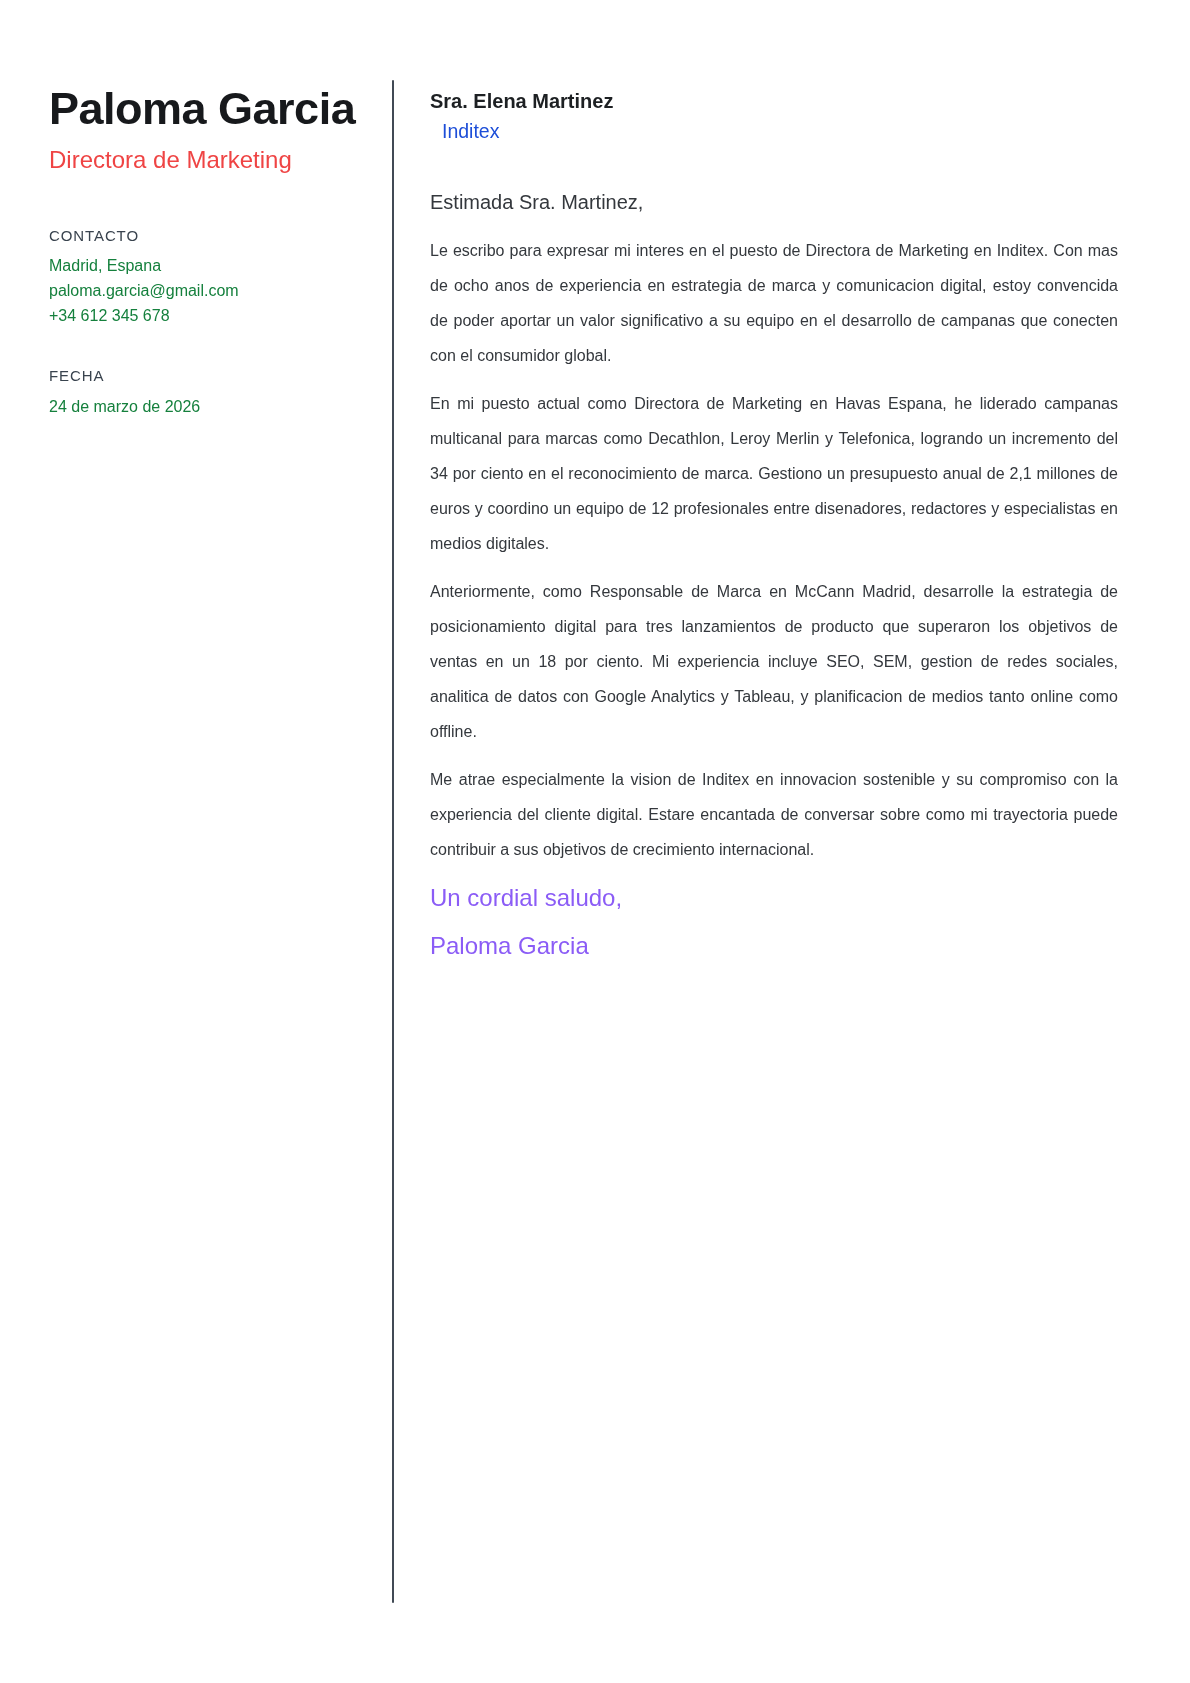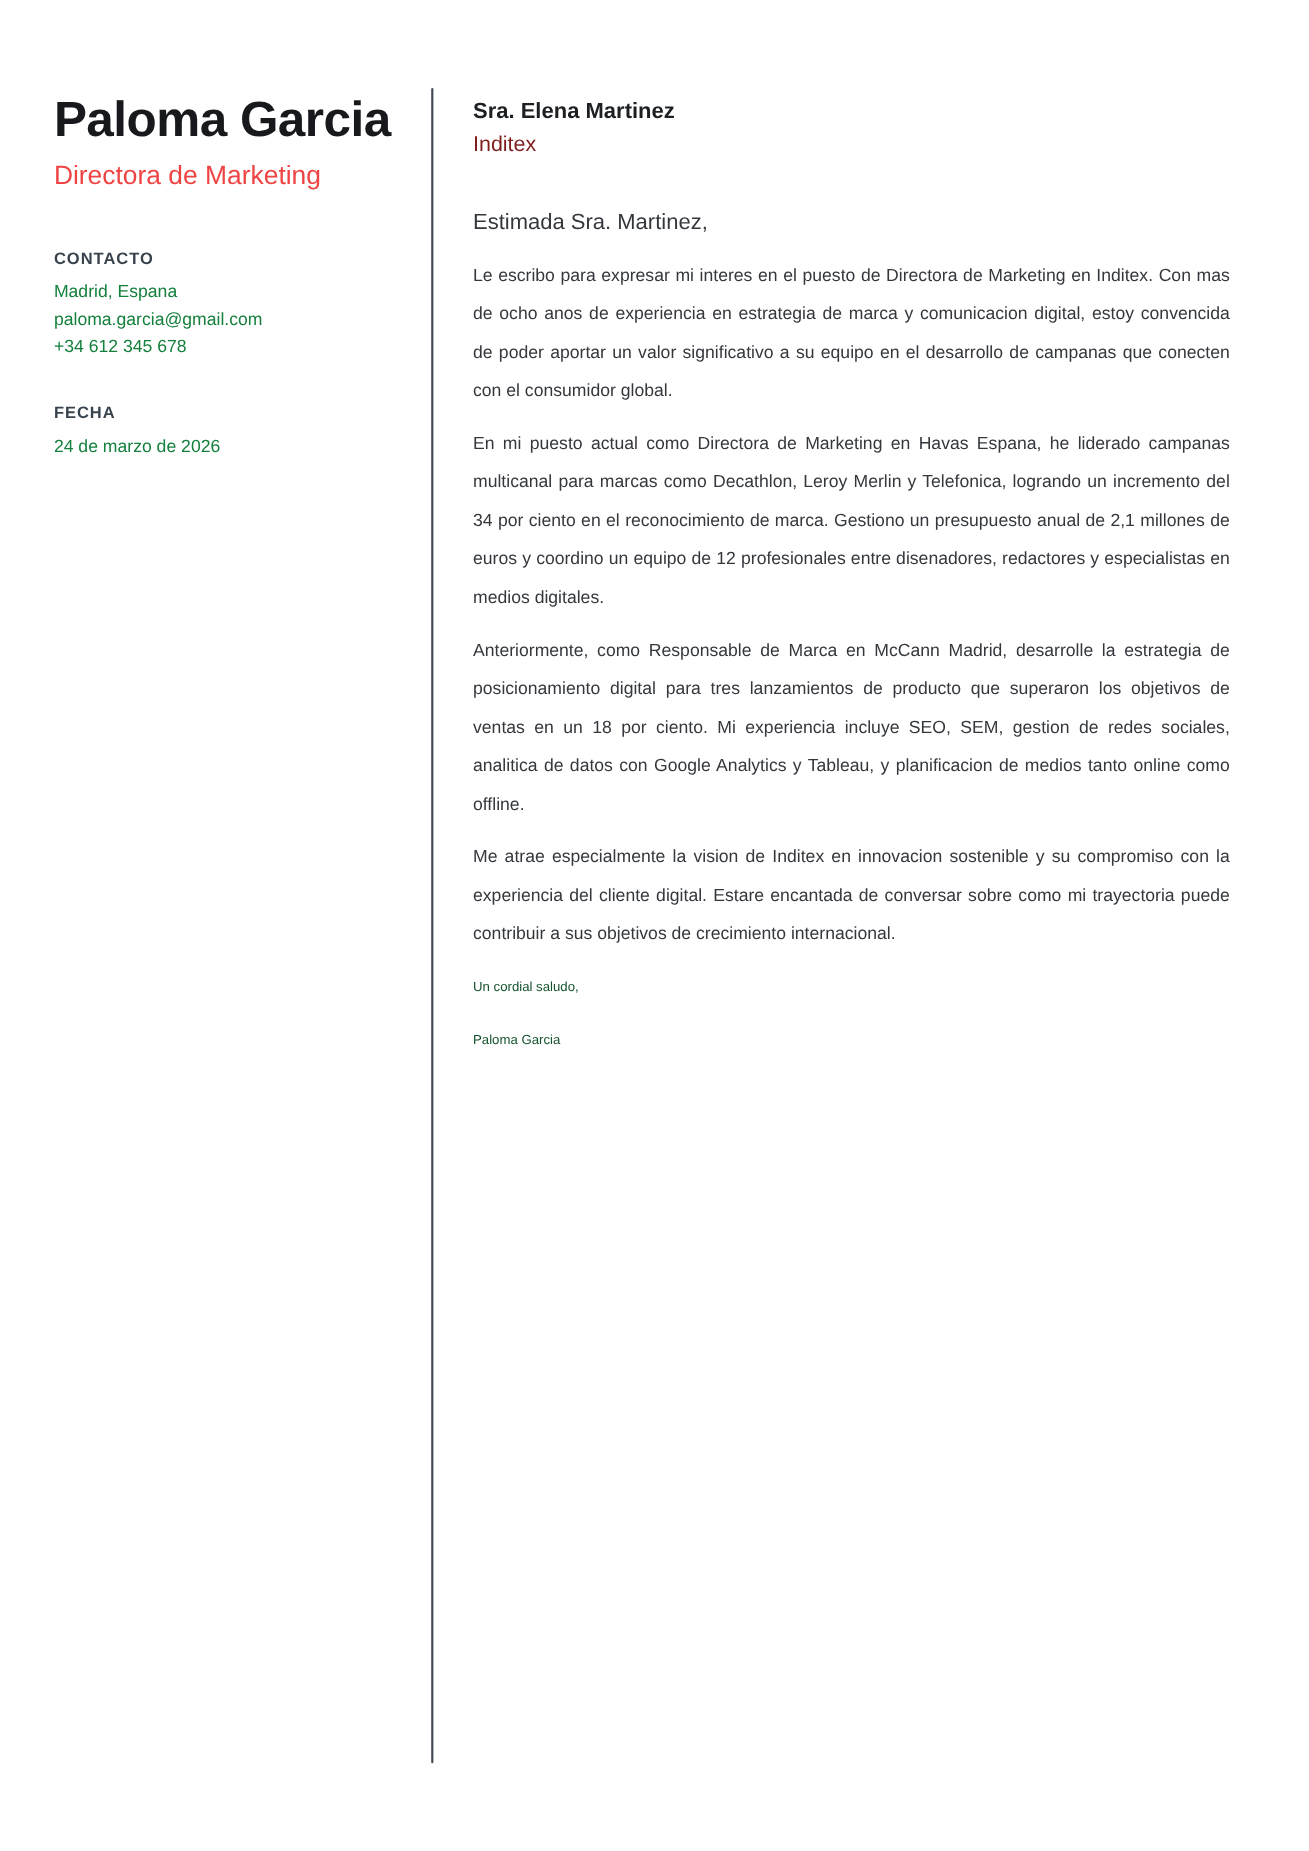--- a/index.html
+++ b/index.html
@@ -31,21 +31,21 @@
   .role {
     font-size: 24px;
     color: #ef4444;
     line-height: 1.3;
     margin-top: 10px;
   }
   .section { margin-top: 50px; }
   .section + .section { margin-top: 38px; }
   .section-label {
     font-size: 15px;
-    font-weight: 700;
+    font-weight: 400;
     letter-spacing: 0.9px;
     color: #39434e;
     line-height: 1.3;
   }
   .section-body { margin-top: 9px; }
   .sidebar-line {
     font-size: 16px;
     color: #15803d;
     line-height: 1.55;
   }
@@ -68,41 +68,42 @@
     width: 688px;
   }
   .recipient-name {
     font-size: 20px;
     font-weight: 700;
     color: #1d2023;
     line-height: 1.35;
   }
   .recipient-company {
     font-size: 19.5px;
-    color: #7f1d1d;
+    color: #1d4ed8;
     line-height: 1.4;
     margin-top: 3px;
+    margin-left: 12px;
   }
   .salutation {
     margin-top: 40px;
     font-size: 20px;
     line-height: 35px;
     color: #34383d;
   }
   .para {
     font-size: 16px;
     line-height: 35px;
     color: #34383d;
     text-align: justify;
     margin-top: 13px;
   }
   .closing, .signature {
-    font-size: 12px;
+    font-size: 24px;
     line-height: 35px;
-    color: #14532d;
+    color: #8b5cf6;
     margin-top: 13px;
   }
 </style>
 </head>
 <body>
 
 <div class="page">
 
   <aside class="sidebar">
     <h1 class="name">Paloma Garcia</h1>

